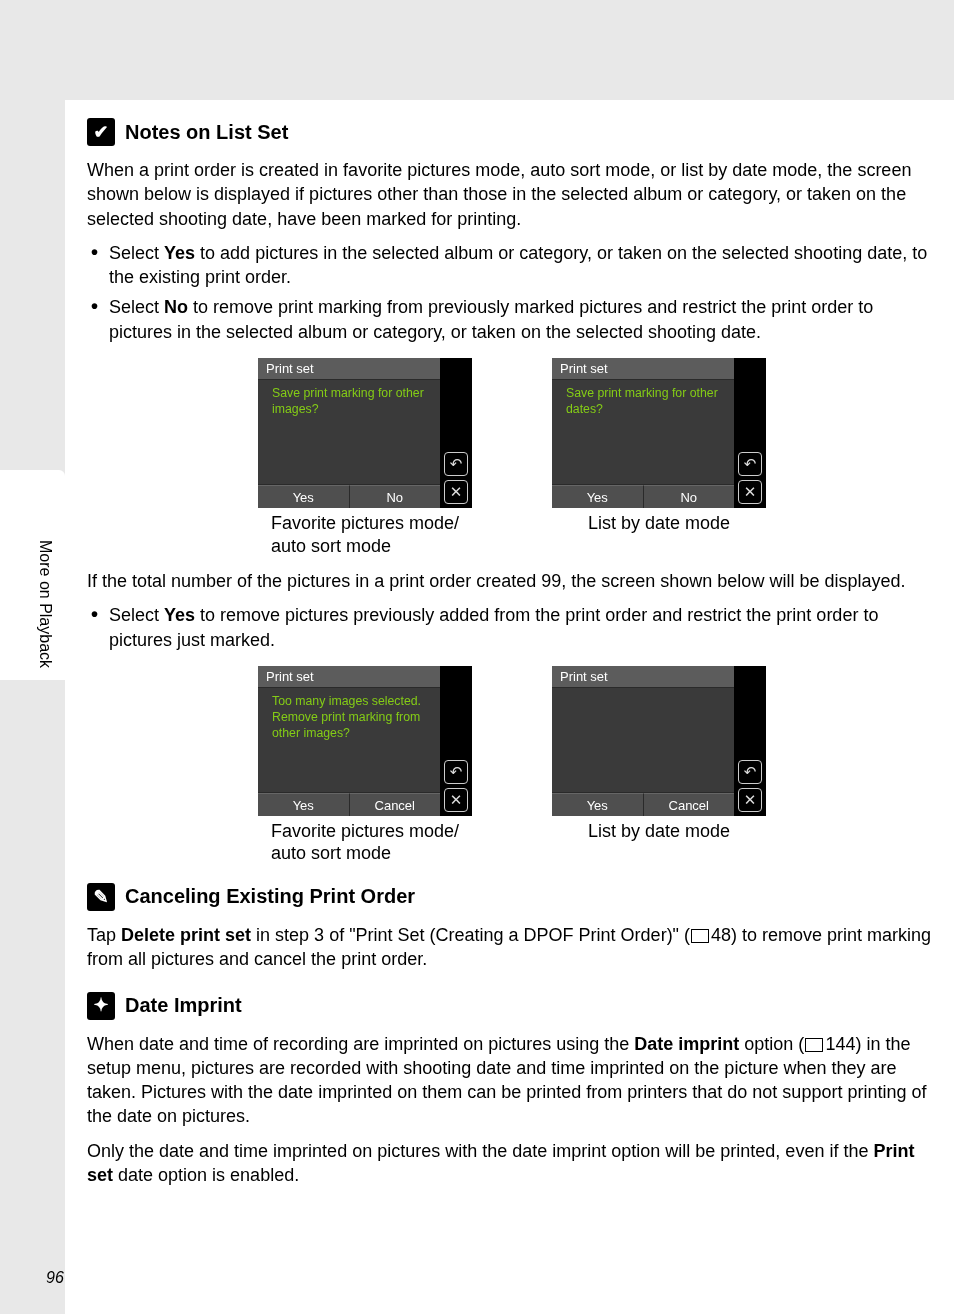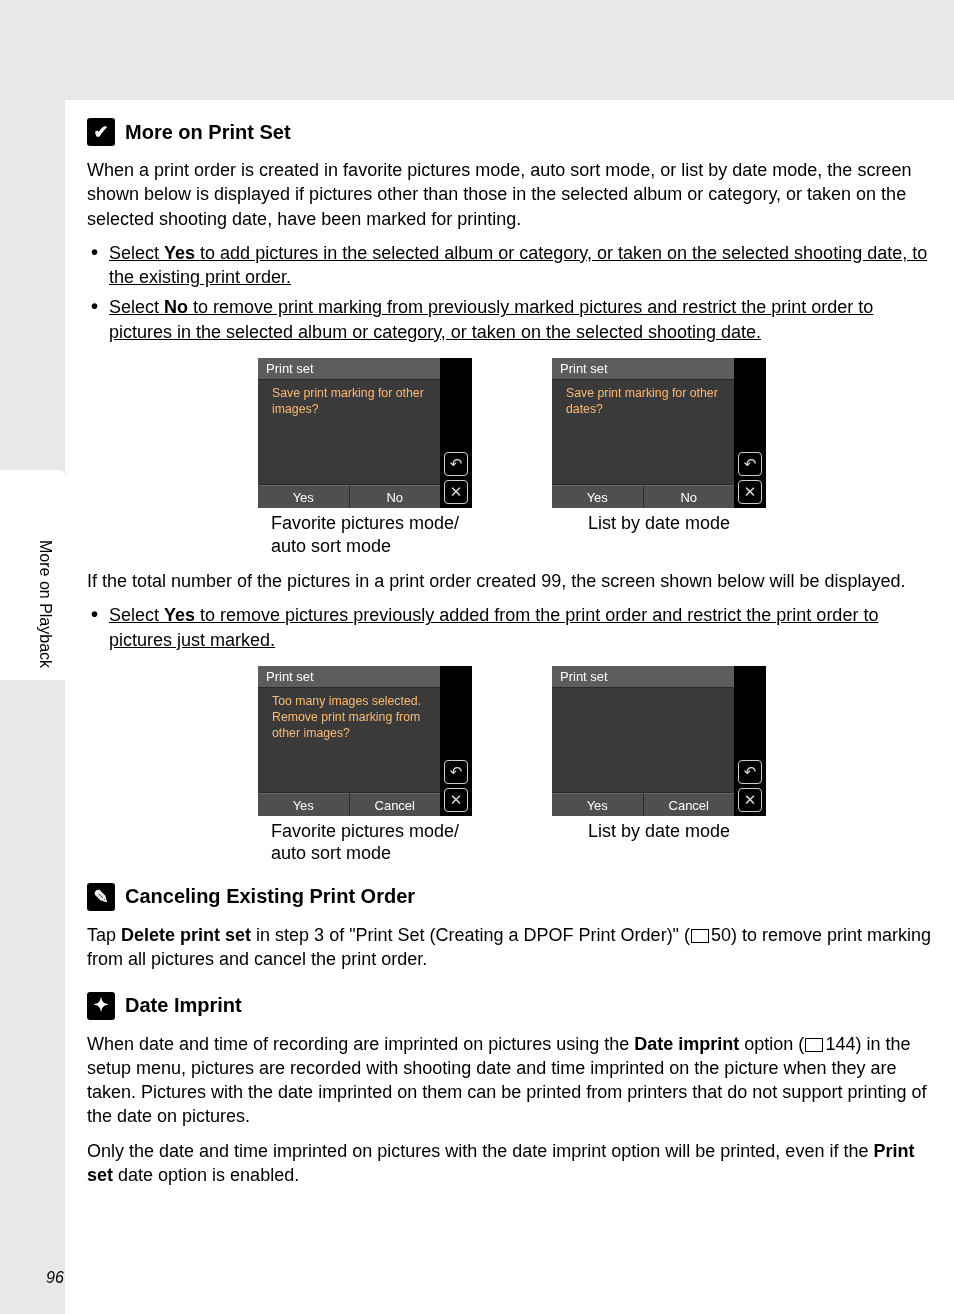--- a/index.html
+++ b/index.html
@@ -83,21 +83,20 @@
   }
   ul.bullets {
     list-style: none;
     padding-left: 18px;
     margin-bottom: 14px;
   }
   ul.bullets li {
     position: relative;
     padding-left: 4px;
     margin-bottom: 6px;
-    text-decoration: underline;
   }
   ul.bullets li::before {
     content: "•";
     position: absolute;
     left: -14px;
     font-weight: bold;
     font-size: 20px;
     line-height: 1;
     top: 1px;
   }
@@ -139,21 +138,21 @@
     height: 22px;
     line-height: 22px;
     padding-left: 8px;
     font-size: 13px;
     border-bottom: 1px solid #2a2a2a;
   }
   .cam-msg {
     padding: 6px 8px 0 14px;
     font-size: 12.3px;
     line-height: 1.3;
-    color: #fdba74;
+    color: #84cc16;
   }
   .cam-btnrow {
     position: absolute;
     bottom: 0;
     left: 0;
     width: 182px;
     height: 24px;
     display: flex;
     background: #3a3a3a;
     border-top: 1px solid #2a2a2a;
@@ -225,21 +224,21 @@
 <div class="page">
   <div class="page-white"></div>
   <div class="side-tab"></div>
   <div class="side-label">More on Playback</div>
 
 
   <div class="content">
 
     <div class="heading">
       <span class="h-icon">✔</span>
-      <span>More on Print Set</span>
+      <span>Notes on List Set</span>
     </div>
 
     <p class="para">When a print order is created in favorite pictures mode, auto sort mode, or list by date mode, the screen shown below is displayed if pictures other than those in the selected album or category, or taken on the selected shooting date, have been marked for printing.</p>
 
     <ul class="bullets">
       <li>
         <span>Select </span><b>Yes</b><span> to add pictures in the selected album or category, or taken on the selected shooting date, to the existing print order.</span>
       </li>
       <li>
         <span>Select </span><b>No</b><span> to remove print marking from previously marked pictures and restrict the print order to pictures in the selected album or category, or taken on the selected shooting date.</span>
@@ -333,21 +332,21 @@
         </div>
         <div class="caption">List by date mode</div>
       </div>
     </div>
 
     <div class="heading" style="margin-top:18px;">
       <span class="h-icon">✎</span>
       <span>Canceling Existing Print Order</span>
     </div>
     <p class="para">
-      <span>Tap </span><b>Delete print set</b><span> in step 3 of "Print Set (Creating a DPOF Print Order)" (</span><span class="book-icon"></span><span>50</span><span>) to remove print marking from all pictures and cancel the print order.</span>
+      <span>Tap </span><b>Delete print set</b><span> in step 3 of "Print Set (Creating a DPOF Print Order)" (</span><span class="book-icon"></span><span>48</span><span>) to remove print marking from all pictures and cancel the print order.</span>
     </p>
 
     <div class="heading" style="margin-top:20px;">
       <span class="h-icon">✦</span>
       <span>Date Imprint</span>
     </div>
     <p class="para">
       <span>When date and time of recording are imprinted on pictures using the </span><b>Date imprint</b><span> option (</span><span class="book-icon"></span><span>144</span><span>) in the setup menu, pictures are recorded with shooting date and time imprinted on the picture when they are taken. Pictures with the date imprinted on them can be printed from printers that do not support printing of the date on pictures.</span>
     </p>
     <p class="para">

